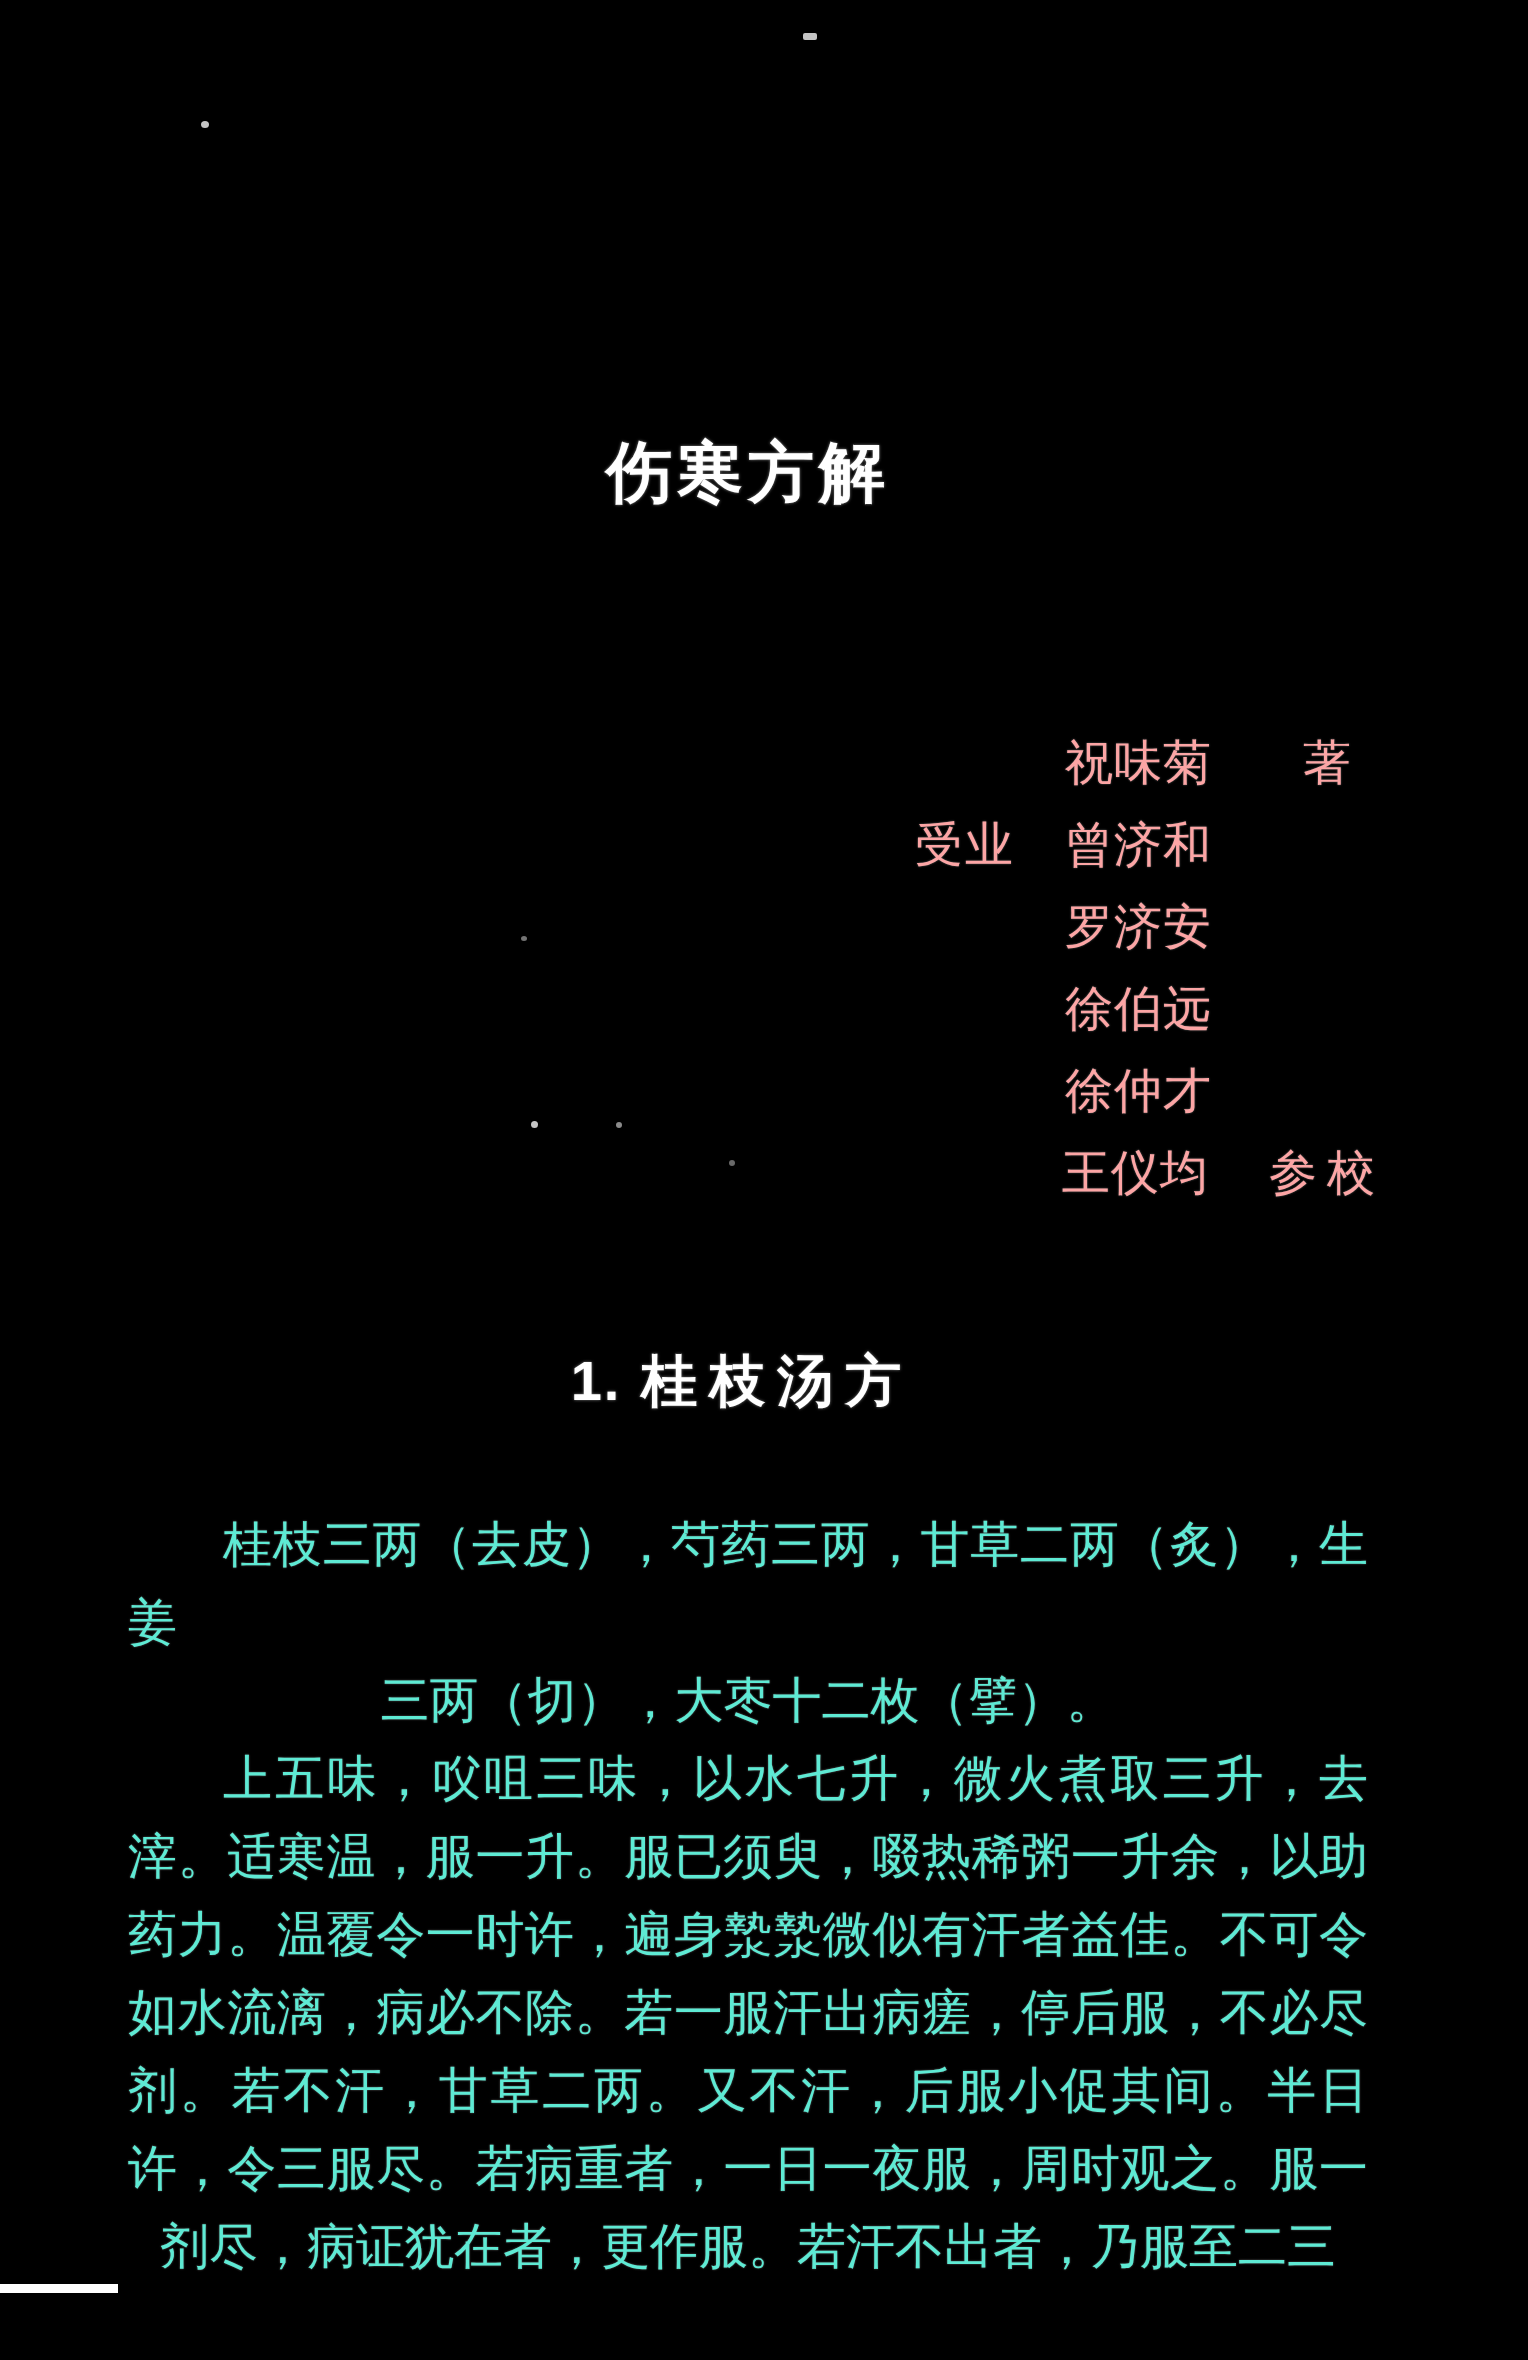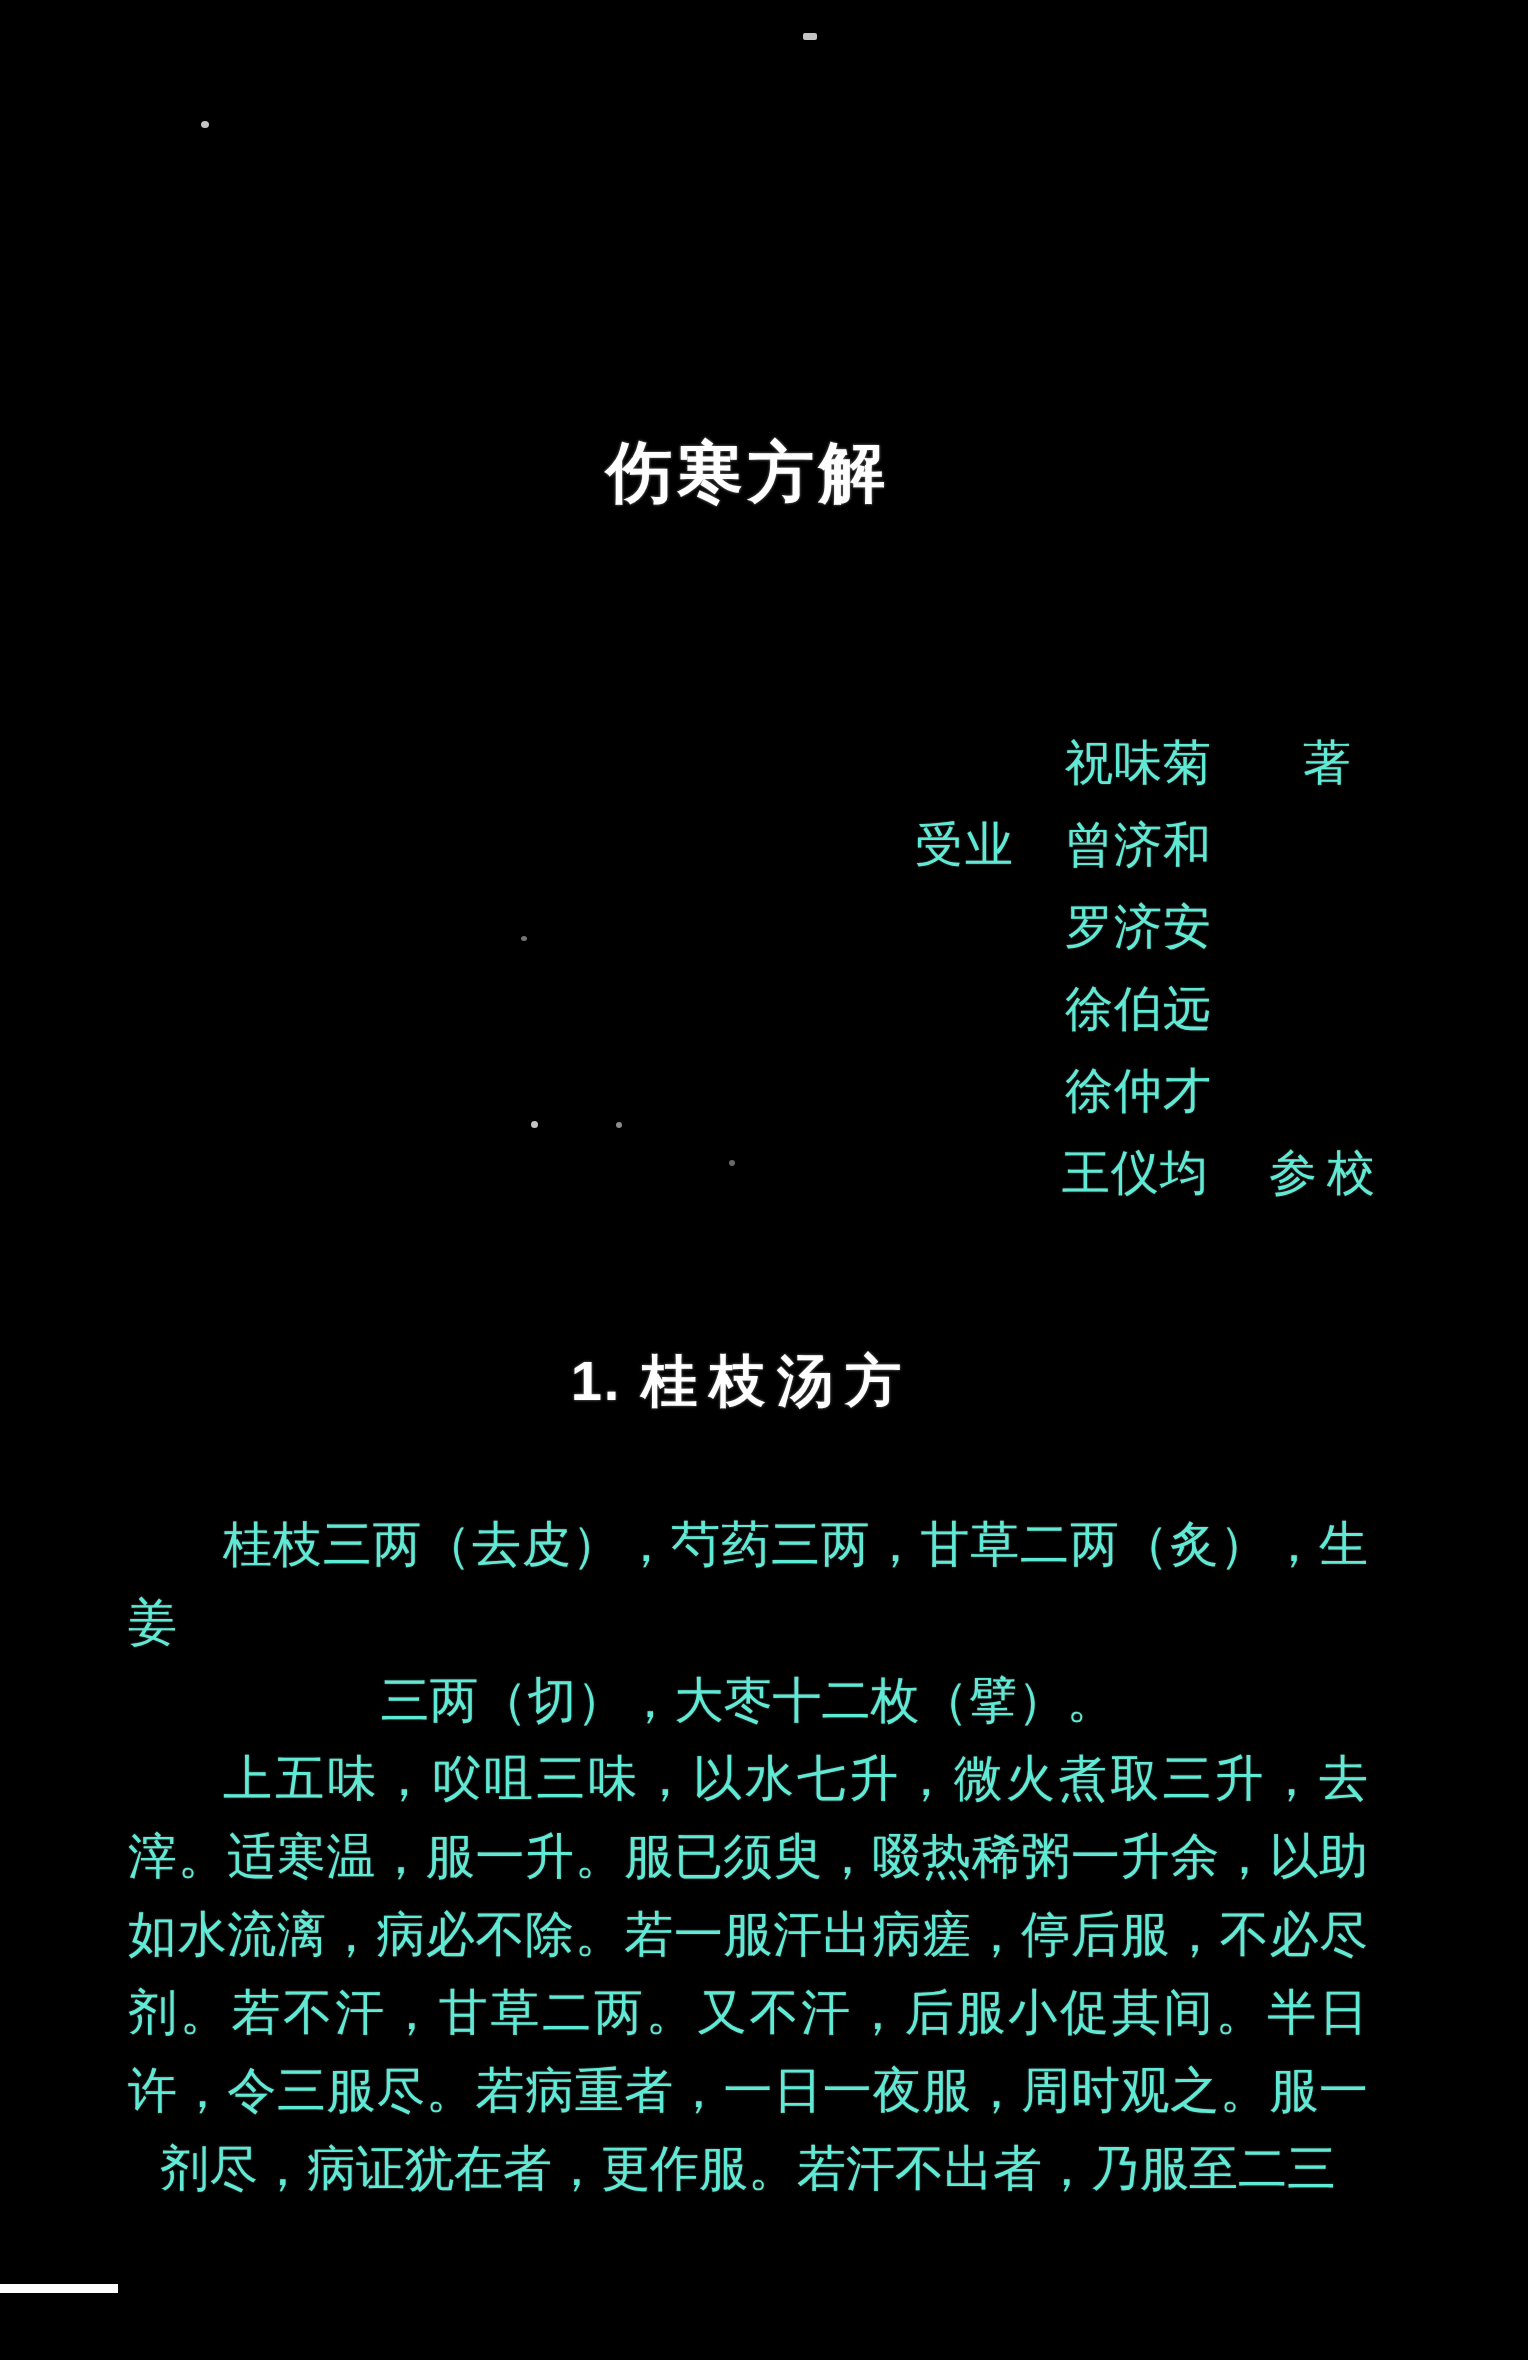--- a/index.html
+++ b/index.html
@@ -29,21 +29,21 @@
     white-space: nowrap;
   }
 
   
   .authors {
     position: absolute;
     left: 915px;
     top: 722px;
     width: 470px;
     font-size: 48px;
-    color: #5eead4;
+    color: #fca5a5;
     text-shadow: 0 0 2px rgba(255,255,255,0.4);
   }
   .author-row {
     display: flex;
     align-items: center;
     height: 82px;
     white-space: nowrap;
   }
   .author-role  { display: inline-block; width: 150px; letter-spacing: 2px; }
   .author-name  { display: inline-block; width: 212px; letter-spacing: 1px; }
@@ -143,20 +143,21 @@
 
   <div class="section-heading">
     <span class="sec-num">1.</span><span class="sec-title">桂枝汤方</span>
   </div>
 
   <div class="body-text">
     <div class="bline indent justify">桂枝三两（去皮），芍药三两，甘草二两（炙），生姜</div>
     <div class="bline">三两（切），大枣十二枚（擘）。</div>
     <div class="bline indent justify">上五味，㕮咀三味，以水七升，微火煮取三升，去</div>
     <div class="bline justify">滓。适寒温，服一升。服已须臾，啜热稀粥一升余，以助</div>
+    <div class="bline justify">药力。温覆令一时许，遍身漐漐微似有汗者益佳。不可令</div>
     <div class="bline justify">如水流漓，病必不除。若一服汗出病瘥，停后服，不必尽</div>
     <div class="bline justify">剂。若不汗，甘草二两。又不汗，后服小促其间。半日</div>
     <div class="bline justify">许，令三服尽。若病重者，一日一夜服，周时观之。服一</div>
     <div class="bline">剂尽，病证犹在者，更作服。若汗不出者，乃服至二三</div>
   </div>
 
   <div class="speck" style="left:803px; top:33px;  width:14px; height:7px; border-radius:2px;"></div>
   <div class="speck" style="left:201px; top:121px; width:8px;  height:7px;"></div>
   <div class="speck" style="left:521px; top:936px; width:6px;  height:5px; opacity:0.5;"></div>
   <div class="speck" style="left:531px; top:1121px; width:7px; height:7px;"></div>

